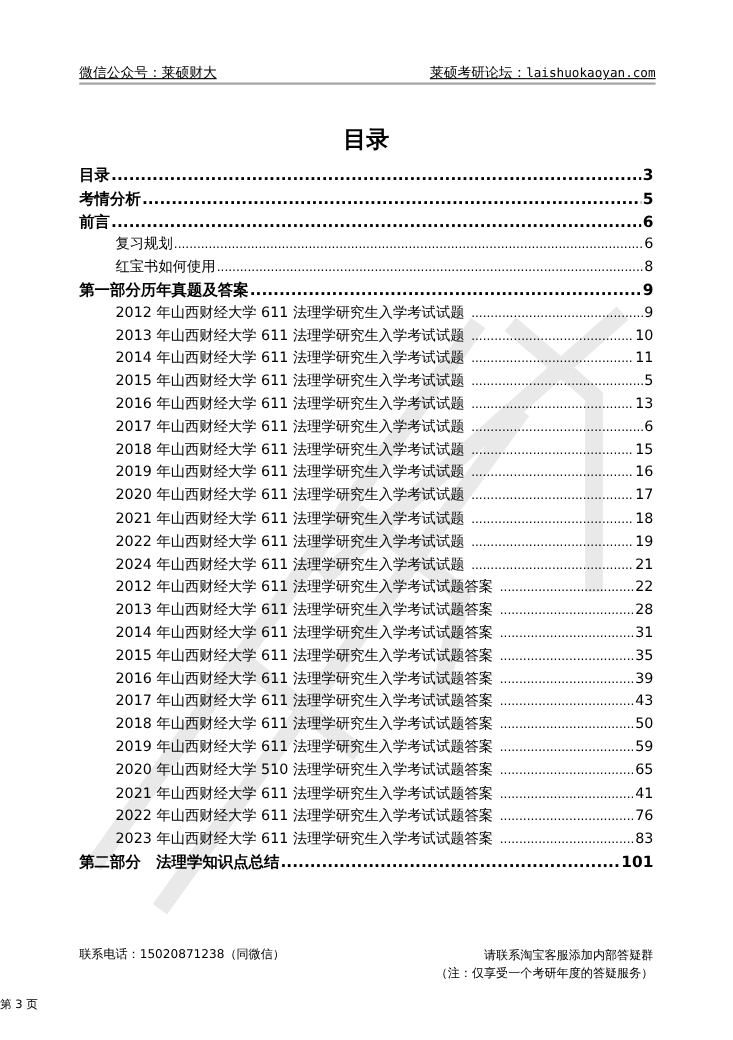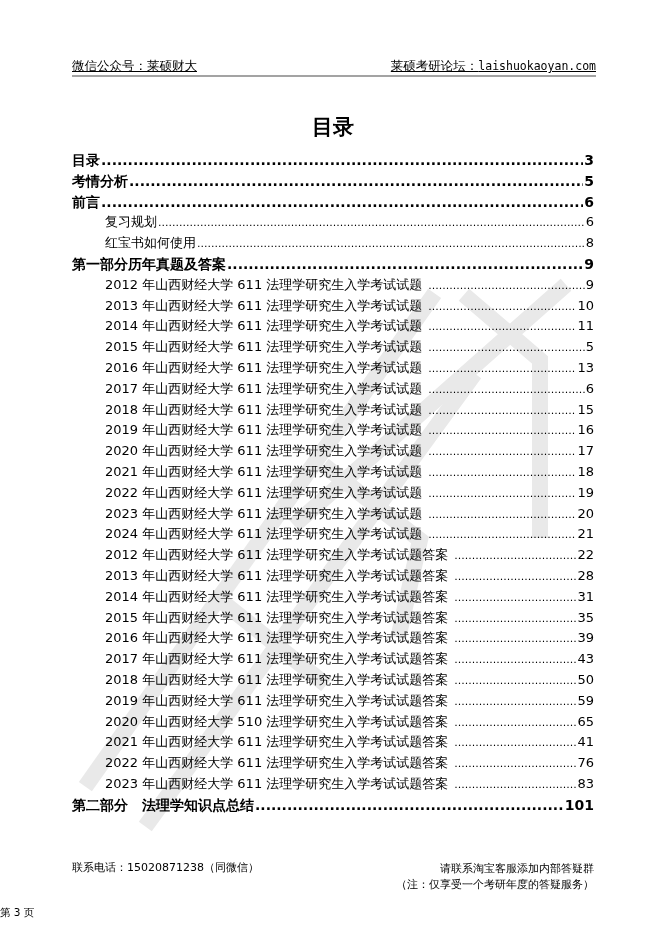--- a/index.html
+++ b/index.html
@@ -147,25 +147,20 @@
       <span class="label">2021 年山西财经大学 611 法理学研究生入学考试试题</span>
       <span class="dots"></span>
       <span class="page">18</span>
     </div>
     <div class="toc-row lvl2 gap">
       <span class="label">2022 年山西财经大学 611 法理学研究生入学考试试题</span>
       <span class="dots"></span>
       <span class="page">19</span>
     </div>
     <div class="toc-row lvl2 gap">
-      <span class="label">2023 年山西财经大学 611 法理学研究生入学考试试题</span>
-      <span class="dots"></span>
-      <span class="page">20</span>
-    </div>
-    <div class="toc-row lvl2 gap">
       <span class="label">2024 年山西财经大学 611 法理学研究生入学考试试题</span>
       <span class="dots"></span>
       <span class="page">21</span>
     </div>
     <div class="toc-row lvl2 gap">
       <span class="label">2012 年山西财经大学 611 法理学研究生入学考试试题答案</span>
       <span class="dots"></span>
       <span class="page">22</span>
     </div>
     <div class="toc-row lvl2 gap">

